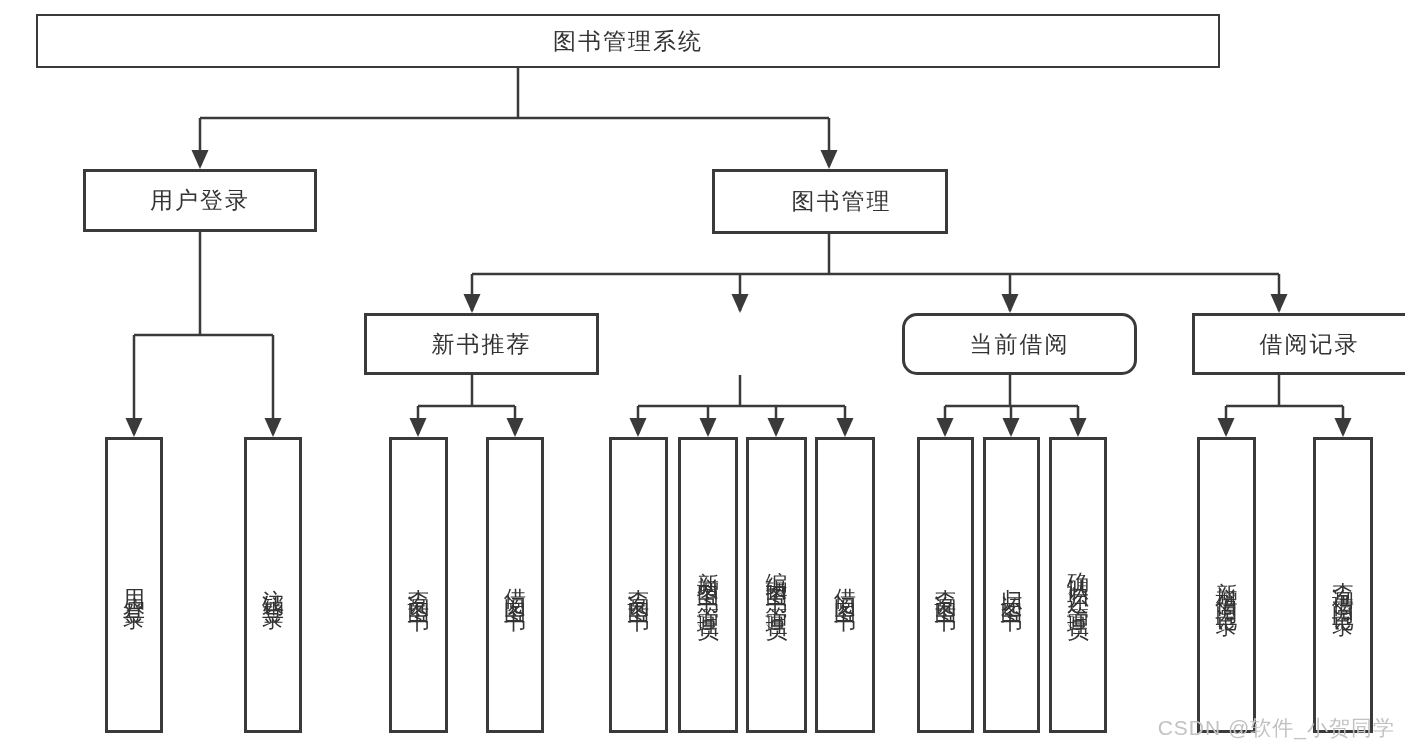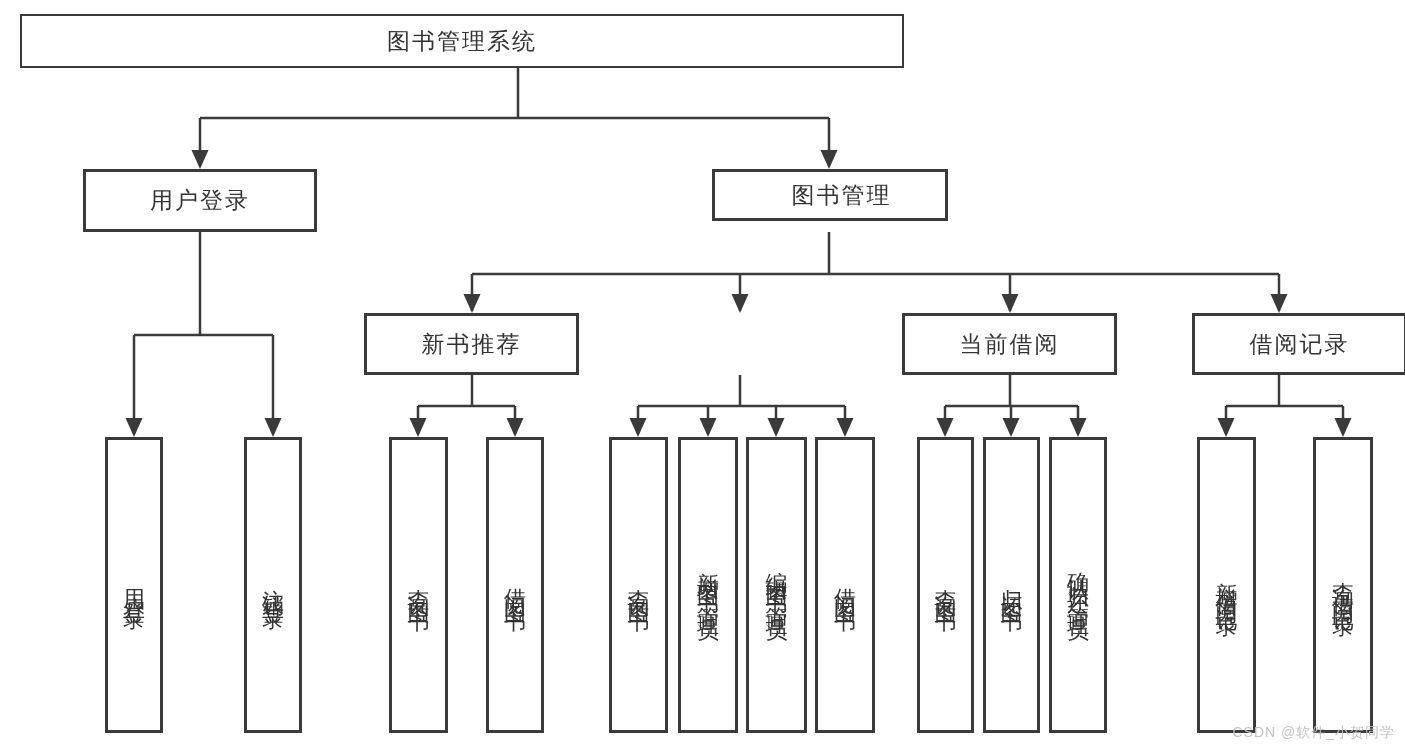--- a/index.html
+++ b/index.html
@@ -29,27 +29,27 @@
     border:3px solid var(--line);
     box-sizing:border-box;
     display:flex;
     align-items:center;
     justify-content:center;
     color:var(--text);
     font-size:23px;
     letter-spacing:2px;
     white-space:nowrap;
   }
-  .root{left:20px;top:14px;width:884px;height:54px;border-width:2.5px;}
+  .root{left:36px;top:14px;width:1184px;height:54px;border-width:2.5px;}
   .b1{left:83px;top:169px;width:234px;height:63px;}
-  .b2{left:712px;top:169px;width:236px;height:52px;padding-left:23px;}
-  .mid{top:313px;width:215px;height:62px;}
+  .b2{left:712px;top:169px;width:236px;height:65px;padding-left:23px;}
+  .mid{top:313px;width:235px;height:62px;}
   .m1{left:364px;}
   .m2{left:633px;}
-  .m3{left:902px;}
+  .m3{left:902px;border-radius:15px;}
   .m4{left:1172px;margin-left:20px;}
   .leaf{
     top:437px;width:58px;height:296px;
     letter-spacing:0;
   }
   .leaf span{
     writing-mode:vertical-rl;
     text-orientation:mixed;
     font-size:22px;
     letter-spacing:7px;
@@ -66,21 +66,21 @@
   .lf8{left:815px;width:60px;}
   .lf9{left:917px;width:57px;}
   .lf10{left:983px;width:57px;}
   .lf11{left:1049px;width:58px;}
   .lf12{left:1197px;width:59px;}
   .lf13{left:1313px;width:60px;}
   .watermark{
     position:absolute;
     right:10px;
     bottom:5px;
-    font-size:14px;
+    font-size:21px;
     color:var(--wm);
     letter-spacing:1px;
     z-index:5;
   }
 </style>
 </head>
 <body>
 
 <div class="canvas">
 

